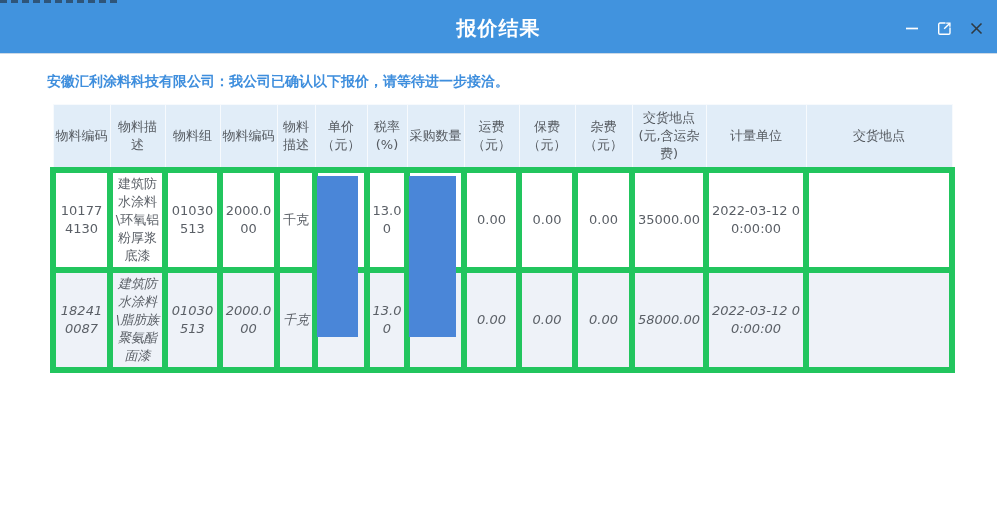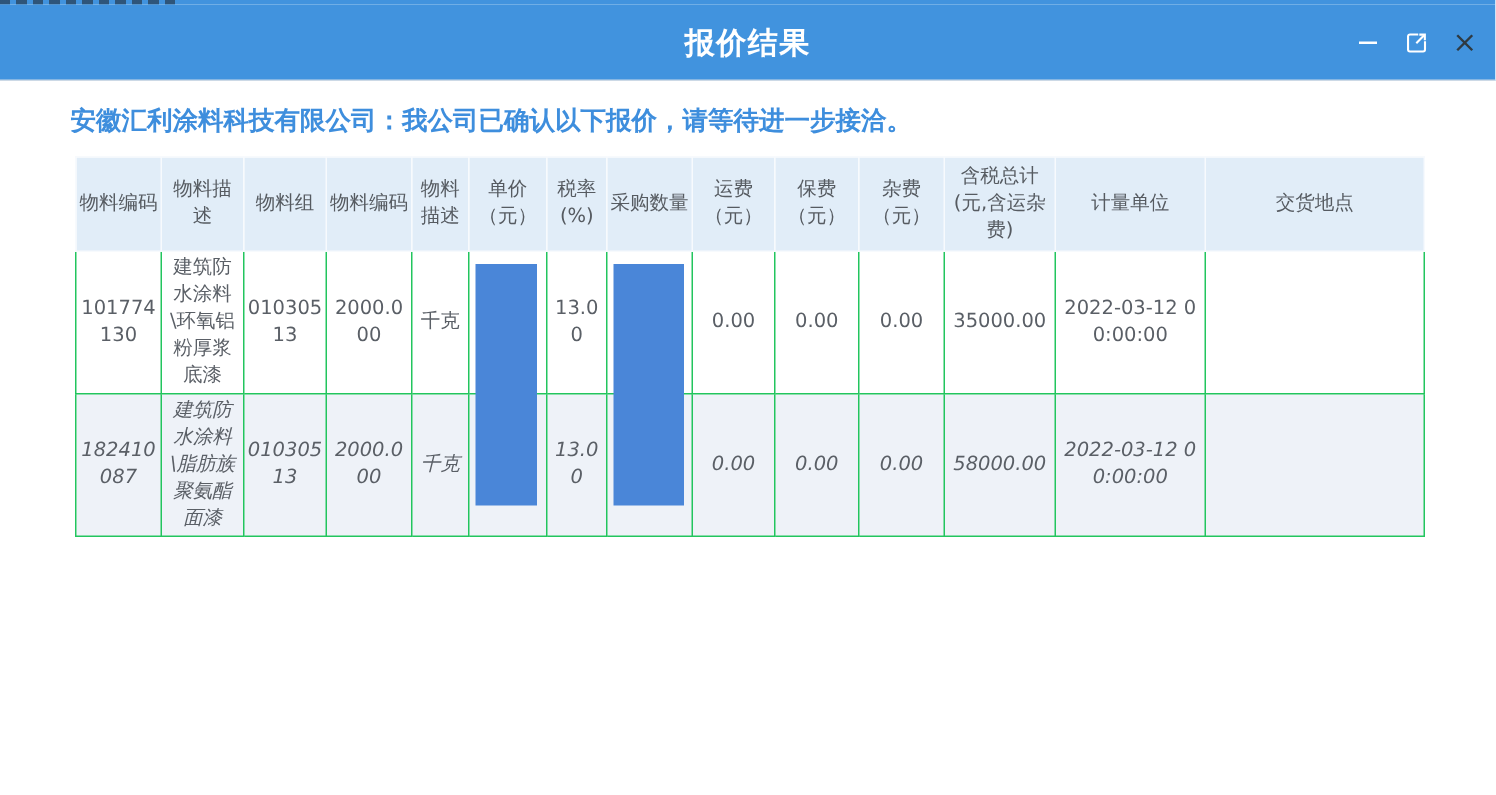--- a/index.html
+++ b/index.html
@@ -55,21 +55,21 @@
     width: 18px; height: 18px;
     display: inline-flex;
     align-items: center;
     justify-content: center;
     cursor: pointer;
   }
 
   
   .message {
     margin: 19px 4px 0 47px;
-    font-size: 17px;
+    font-size: 14px;
     line-height: 17px;
     font-weight: bold;
     color: var(--accent-text-blue, #3e8edd);
   }
 
   
   .table-wrap {
     position: relative;
     margin: 14px 0 0 50px;
     width: 899px;
@@ -88,21 +88,21 @@
     font-weight: normal;
     color: #565b61;
     height: 58px;
     padding: 2px;
     text-align: center;
     vertical-align: middle;
     word-break: break-all;
     line-height: 18px;
   }
   table.quote td {
-    border: 1px solid #22c55e;
+    border: 6px solid #22c55e;
     height: 90px;
     padding: 2px;
     text-align: center;
     vertical-align: middle;
     word-break: break-all;
     line-height: 18px;
     background: #ffffff;
   }
   table.quote tr.alt td { background: var(--row-alt-bg, #eef2f8); font-style: italic; }
 
@@ -173,21 +173,21 @@
           <th>物料描述</th>
           <th>物料组</th>
           <th>物料编码</th>
           <th>物料描述</th>
           <th>单价（元）</th>
           <th>税率(%)</th>
           <th>采购数量</th>
           <th>运费（元）</th>
           <th>保费（元）</th>
           <th>杂费（元）</th>
-          <th>含税总计(元,含运杂费)</th>
+          <th>交货地点(元,含运杂费)</th>
           <th>计量单位</th>
           <th>交货地点</th>
         </tr>
       </thead>
       <tbody>
         <tr>
           <td>101774130</td>
           <td>建筑防水涂料\环氧铝粉厚浆底漆</td>
           <td>01030513</td>
           <td>2000.000</td>

